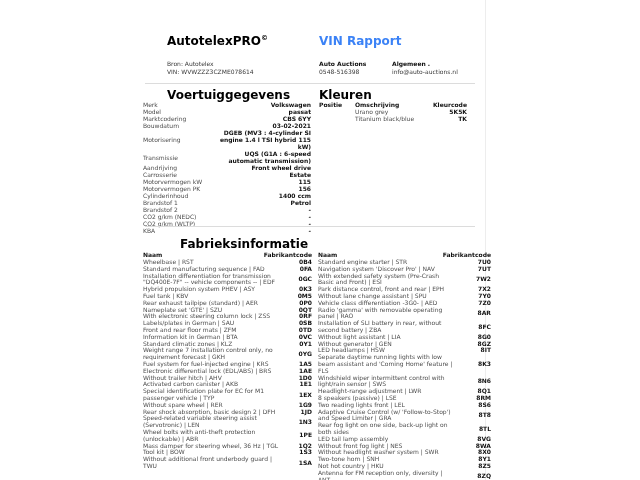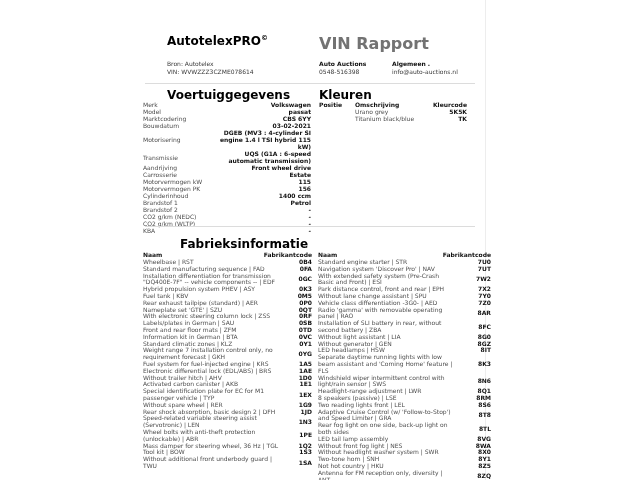--- a/index.html
+++ b/index.html
@@ -8,21 +8,21 @@
   .page {
     position: relative; width: 640px; height: 480px; overflow: hidden;
     background: #ffffff; color: #222;
     font-family: "DejaVu Sans", "Liberation Sans", sans-serif;
     padding-left: 6px;
   }
   .page-edge { position: absolute; left: 485px; top: 0; width: 1px; height: 480px; background: #ededed; }
 
   .apptitle { position: absolute; left: 167px; top: 34px; font-size: 12px; font-weight: 700; color: #000; }
   .apptitle sup { font-size: 7px; }
-  .doctitle { position: absolute; left: 319px; top: 34px; font-size: 16px; font-weight: 700; color: #737373; }
+  .doctitle { position: absolute; left: 319px; top: 34px; font-size: 12px; font-weight: 700; color: #3b82f6; }
 
   .meta { position: absolute; top: 60px; font-size: 6px; line-height: 8px; color: #3a3a3a; }
   .meta .b { font-weight: 700; color: #111; }
   .meta1 { left: 167px; } .meta2 { left: 319px; } .meta3 { left: 392px; }
 
   .sep { position: absolute; left: 145px; width: 330px; height: 1px; background: #dcdcdc; }
   .sep1 { top: 83px; } .sep2 { top: 226px; }
 
   .secheading { position: absolute; font-size: 12px; font-weight: 700; color: #000; }
   .sh-veh { left: 167px; top: 88px; }

